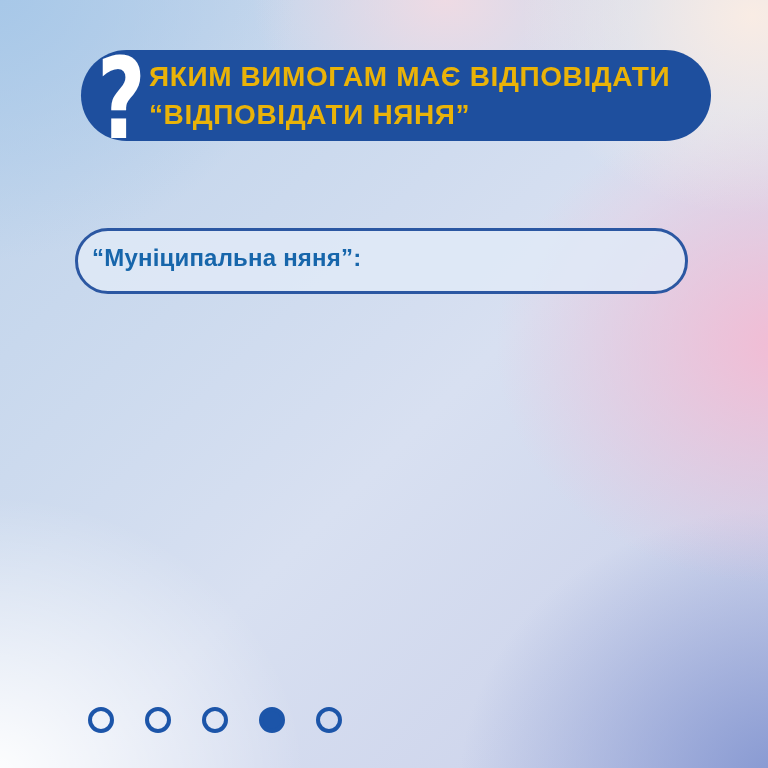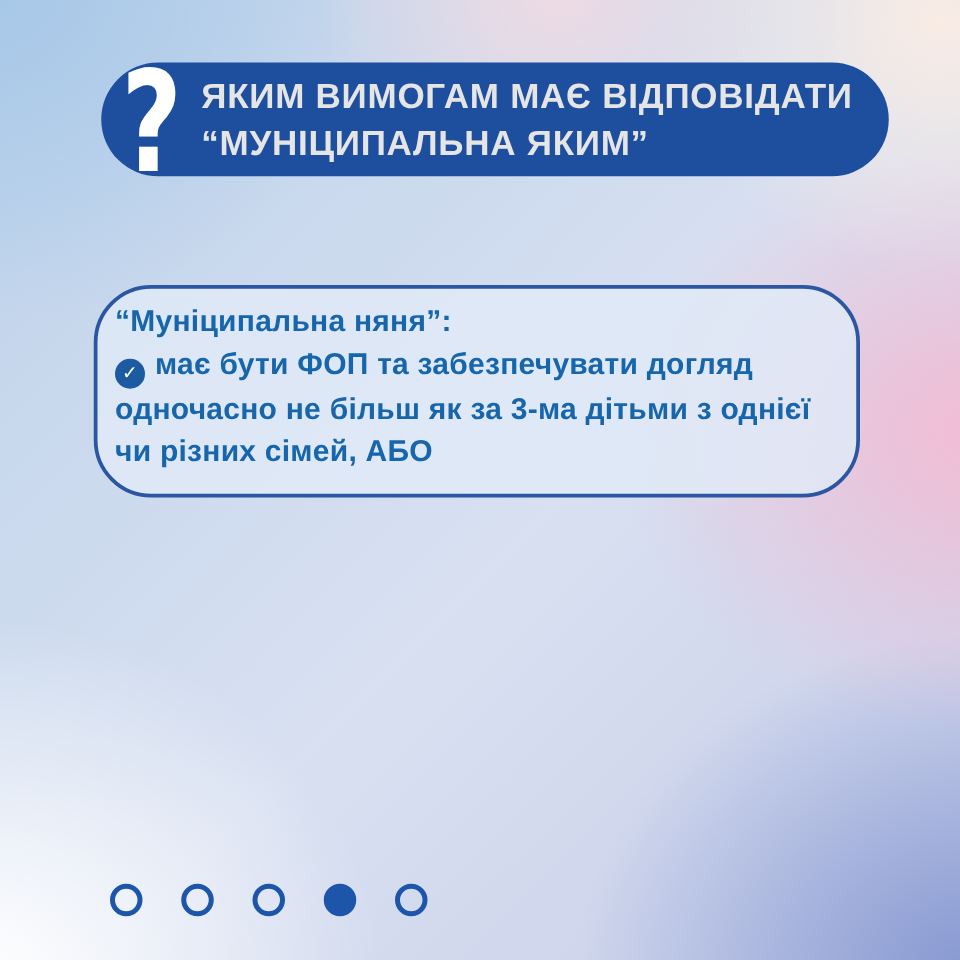--- a/index.html
+++ b/index.html
@@ -23,21 +23,21 @@
     background:#1e4f9e;border-radius:46px;
     display:flex;align-items:center;padding-left:16px;box-sizing:border-box;
   }
   .qmark{
     display:inline-block;width:52px;flex:0 0 52px;
     font-family:"DejaVu Sans",sans-serif;font-weight:700;
     font-size:112px;line-height:86px;color:#ffffff;
     transform:scaleX(.75);transform-origin:left center;
     margin-top:6px;
   }
-  .title-text{margin-left:12px;color:#e5e5e5;font-weight:700;}
+  .title-text{color:#eab308;font-weight:700;}
   .title-line{font-size:28px;line-height:38px;letter-spacing:.6px;white-space:nowrap;}
   .card{
     position:absolute;left:75px;top:228px;width:613px;
     box-sizing:border-box;
     border:3px solid #2b57a2;border-radius:46px;
     background:rgba(224,234,247,.84);
     padding:10px 16px 16px 14px;
     color:#1766ab;font-weight:700;font-size:24px;line-height:34px;
     letter-spacing:.2px;
   }
@@ -61,29 +61,26 @@
 </style>
 </head>
 <body>
 
 <div class="canvas">
 
   <header class="title-pill">
     <span class="qmark">?</span>
     <div class="title-text">
       <div class="title-line">ЯКИМ ВИМОГАМ МАЄ ВІДПОВІДАТИ</div>
-      <div class="title-line">“МУНІЦИПАЛЬНА ЯКИМ”</div>
+      <div class="title-line">“ВІДПОВІДАТИ НЯНЯ”</div>
     </div>
   </header>
 
   <section class="card">
     <p>“Муніципальна няня”:</p>
-    <p>
-      <span class="badge">✓</span><span>має бути ФОП та забезпечувати догляд одночасно не більш як за 3-ма дітьми з однієї чи різних сімей, АБО</span>
-    </p>
   </section>
 
   <div class="dots">
       <span class="dot"></span>
       <span class="dot"></span>
       <span class="dot"></span>
       <span class="dot active"></span>
       <span class="dot"></span>
     </div>
 

